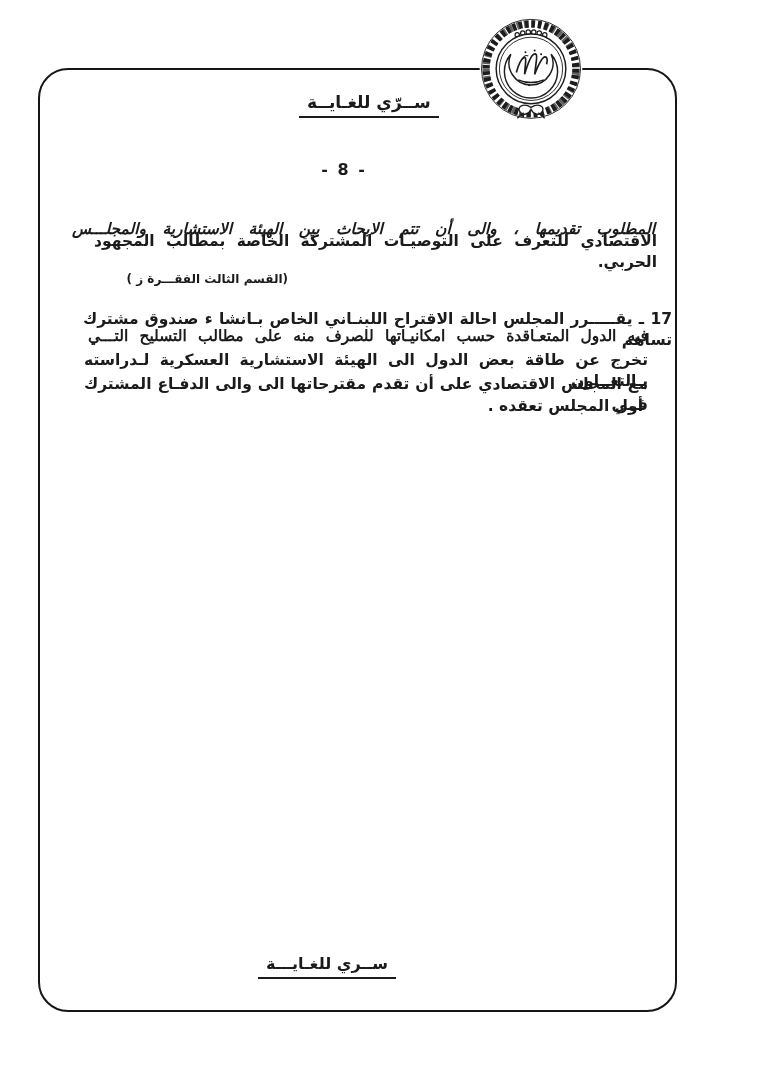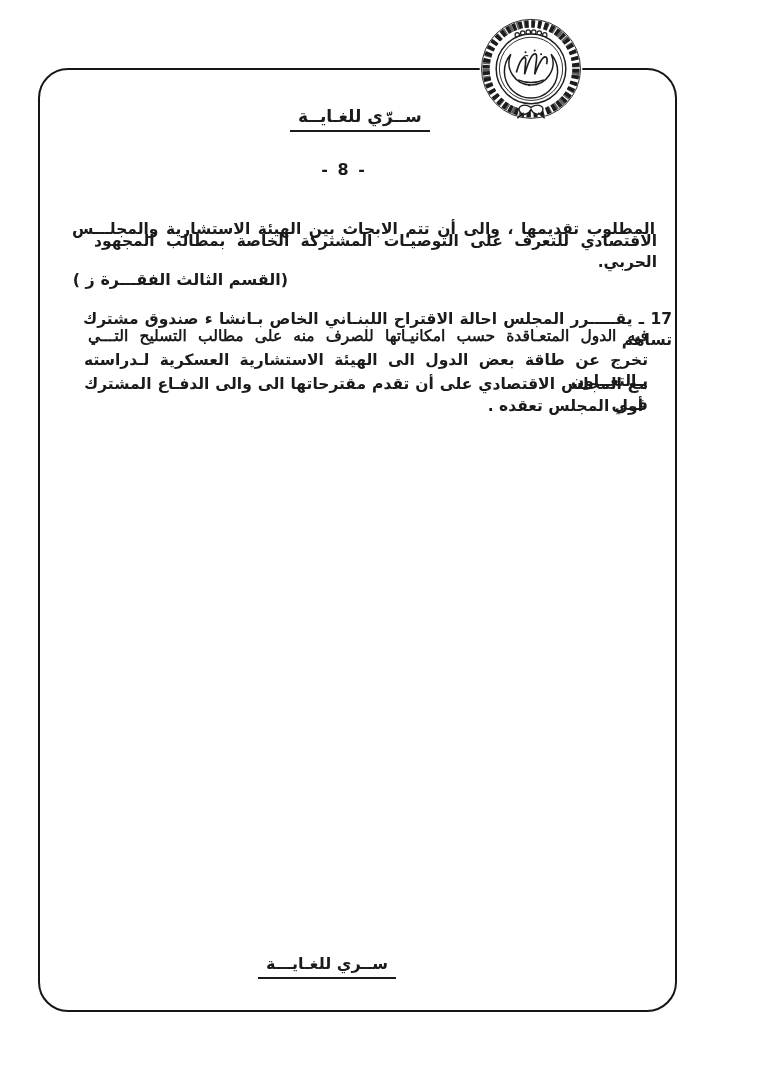--- a/index.html
+++ b/index.html
@@ -35,21 +35,21 @@
   .classification {
     position: absolute;
     direction: rtl;
     font-weight: 700;
     font-size: 17px;
     letter-spacing: 1px;
     border-bottom: 2px solid #1b1b1b;
     padding: 0 8px 4px 8px;
     white-space: nowrap;
   }
-  .classification.header { left: 290px; top: 92px; margin-top: 14px; }
+  .classification.header { left: 299px; top: 92px; }
   .classification.footer { left: 258px; top: 954px; font-size: 16px; }
   .page-number {
     position: absolute;
     left: 314px;
     top: 160px;
     width: 60px;
     text-align: center;
     font-size: 16px;
     font-weight: 700;
     letter-spacing: 2px;
@@ -61,21 +61,21 @@
     font-weight: 700;
     line-height: 21px;
     white-space: nowrap;
   }
   .bodyline.justified {
     white-space: normal;
     text-align: justify;
     text-align-last: justify;
   }
   .ref-line {
-    font-size: 16px;
+    font-size: 12px;
     text-align: center;
   }
 </style>
 </head>
 <body>
 
 <div class="page-frame"></div>
 
 <svg class="emblem" viewBox="0 0 120 120" aria-hidden="true">
   <circle cx="60" cy="62" r="56" fill="#ffffff" stroke="none"></circle>
@@ -107,21 +107,21 @@
   <path d="M 60,104 c -8,-5 -16,-1 -12,5 c 3,5 10,2 12,-3 c 2,5 9,8 12,3 c 4,-6 -4,-10 -12,-5 z" fill="#ffffff" stroke="#1d1d1d" stroke-width="1.5"></path>
   <path d="M 52,110 l -7,6 M 68,110 l 7,6" fill="none" stroke="#1d1d1d" stroke-width="1.5"></path>
 </svg>
 
 <div class="classification header">
   <span>ســرّي للغـايــة</span>
 </div>
 
 <div class="page-number">- 8 -</div>
 
-<div class="bodyline justified" style="top:219px; right:103px; left:72px;">المطلوب تقديمها ، والى أن تتم الابحاث بين الهيئة الاستشارية والمجلـــس</div>
+<div class="bodyline justified" style="top:219px; right:103px; left:72px;font-style:italic;">المطلوب تقديمها ، والى أن تتم الابحاث بين الهيئة الاستشارية والمجلـــس</div>
 <div class="bodyline justified" style="top:231px; right:101px; left:94px;">الاقتصادي للتعرف على التوصيـات المشتركة الخاصة بمطالب المجهود الحربي.</div>
 <div class="bodyline ref-line" style="top:269px; right:470px;">(القسم الثالث الفقـــرة  ز )</div>
 
 <div class="bodyline justified" style="top:309px; right:86px; left:83px;">17 ـ يقـــــرر المجلس احالة الاقتراح اللبنـاني الخاص بـانشا ء صندوق مشترك تساهم</div>
 <div class="bodyline justified" style="top:325px; right:110px; left:88px;font-family:Liberation Serif, serif;">فيه الدول المتعـاقدة حسب امكانيـاتها للصرف منه على مطالب التسليح التـــي</div>
 <div class="bodyline justified" style="top:350px; right:110px; left:84px;">تخرج عن طاقة بعض الدول الى الهيئة الاستشارية العسكرية لـدراسته بـالتعــاون</div>
 <div class="bodyline justified" style="top:374px; right:110px; left:84px;">مع المجلس الاقتصادي على أن تقدم مقترحاتها الى والى الدفـاع المشترك فــي</div>
 <div class="bodyline" style="top:396px; right:115px;">أول المجلس تعقده .</div>
 
 <div class="classification footer">

